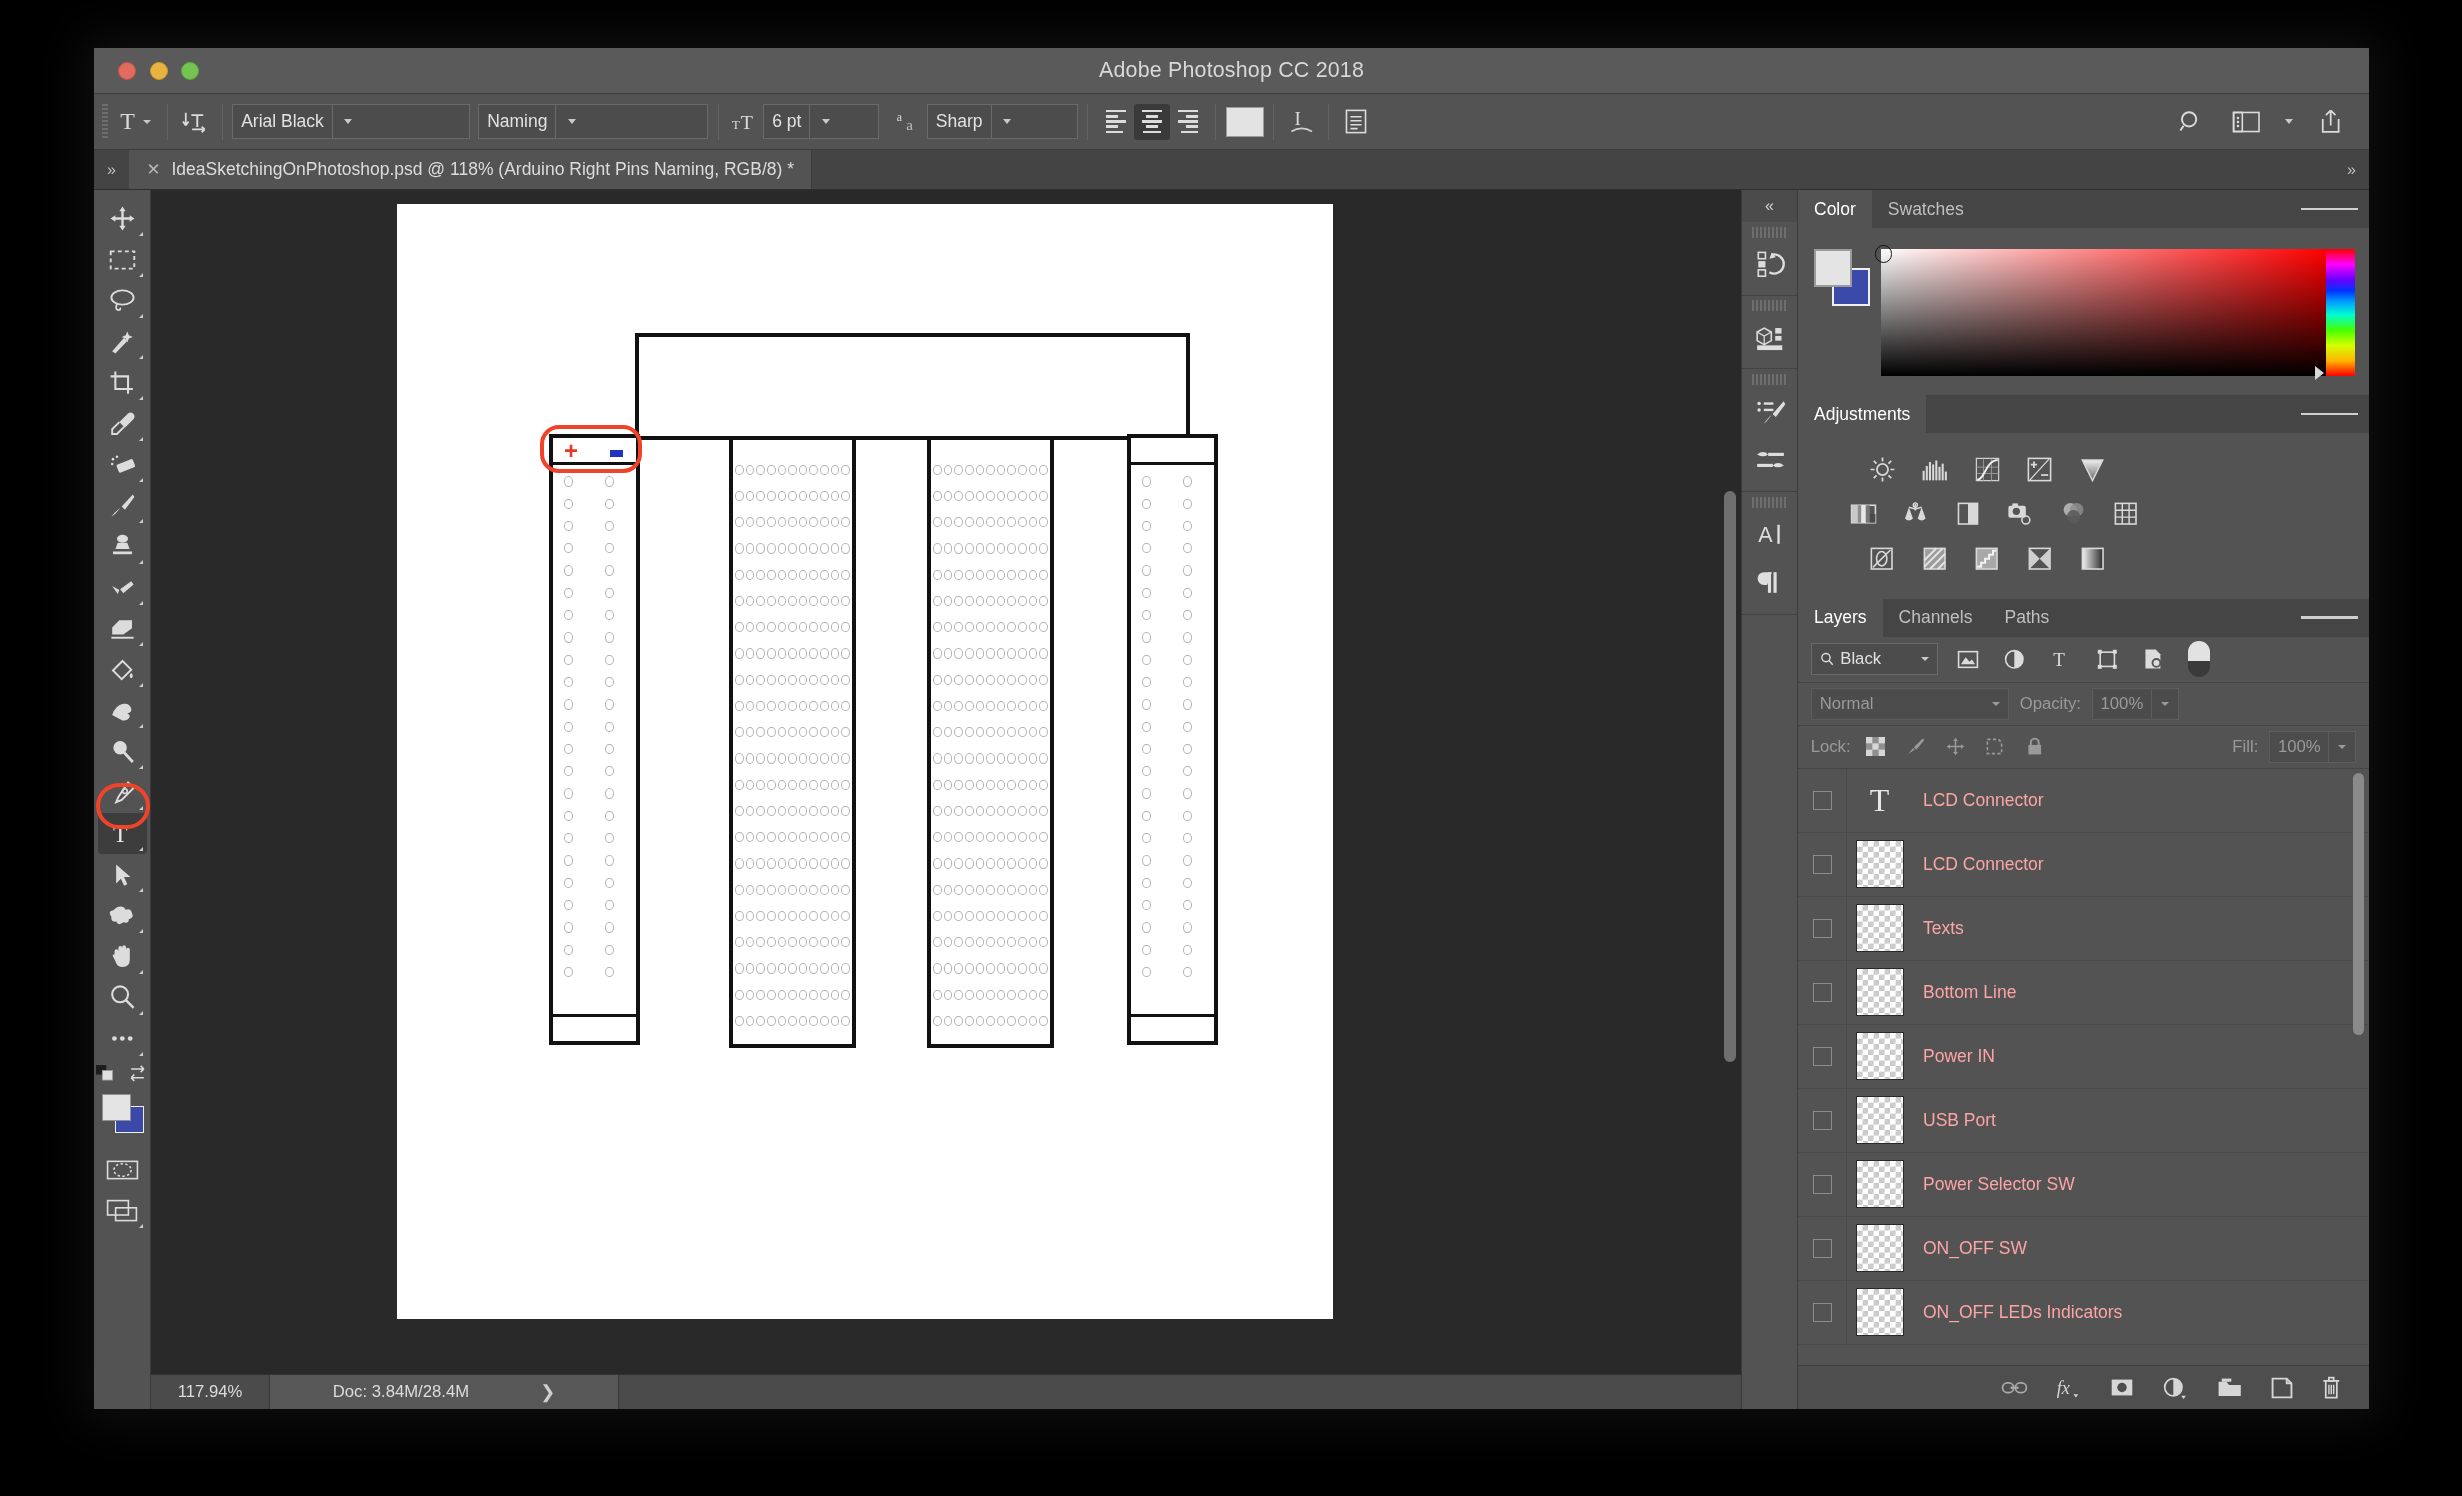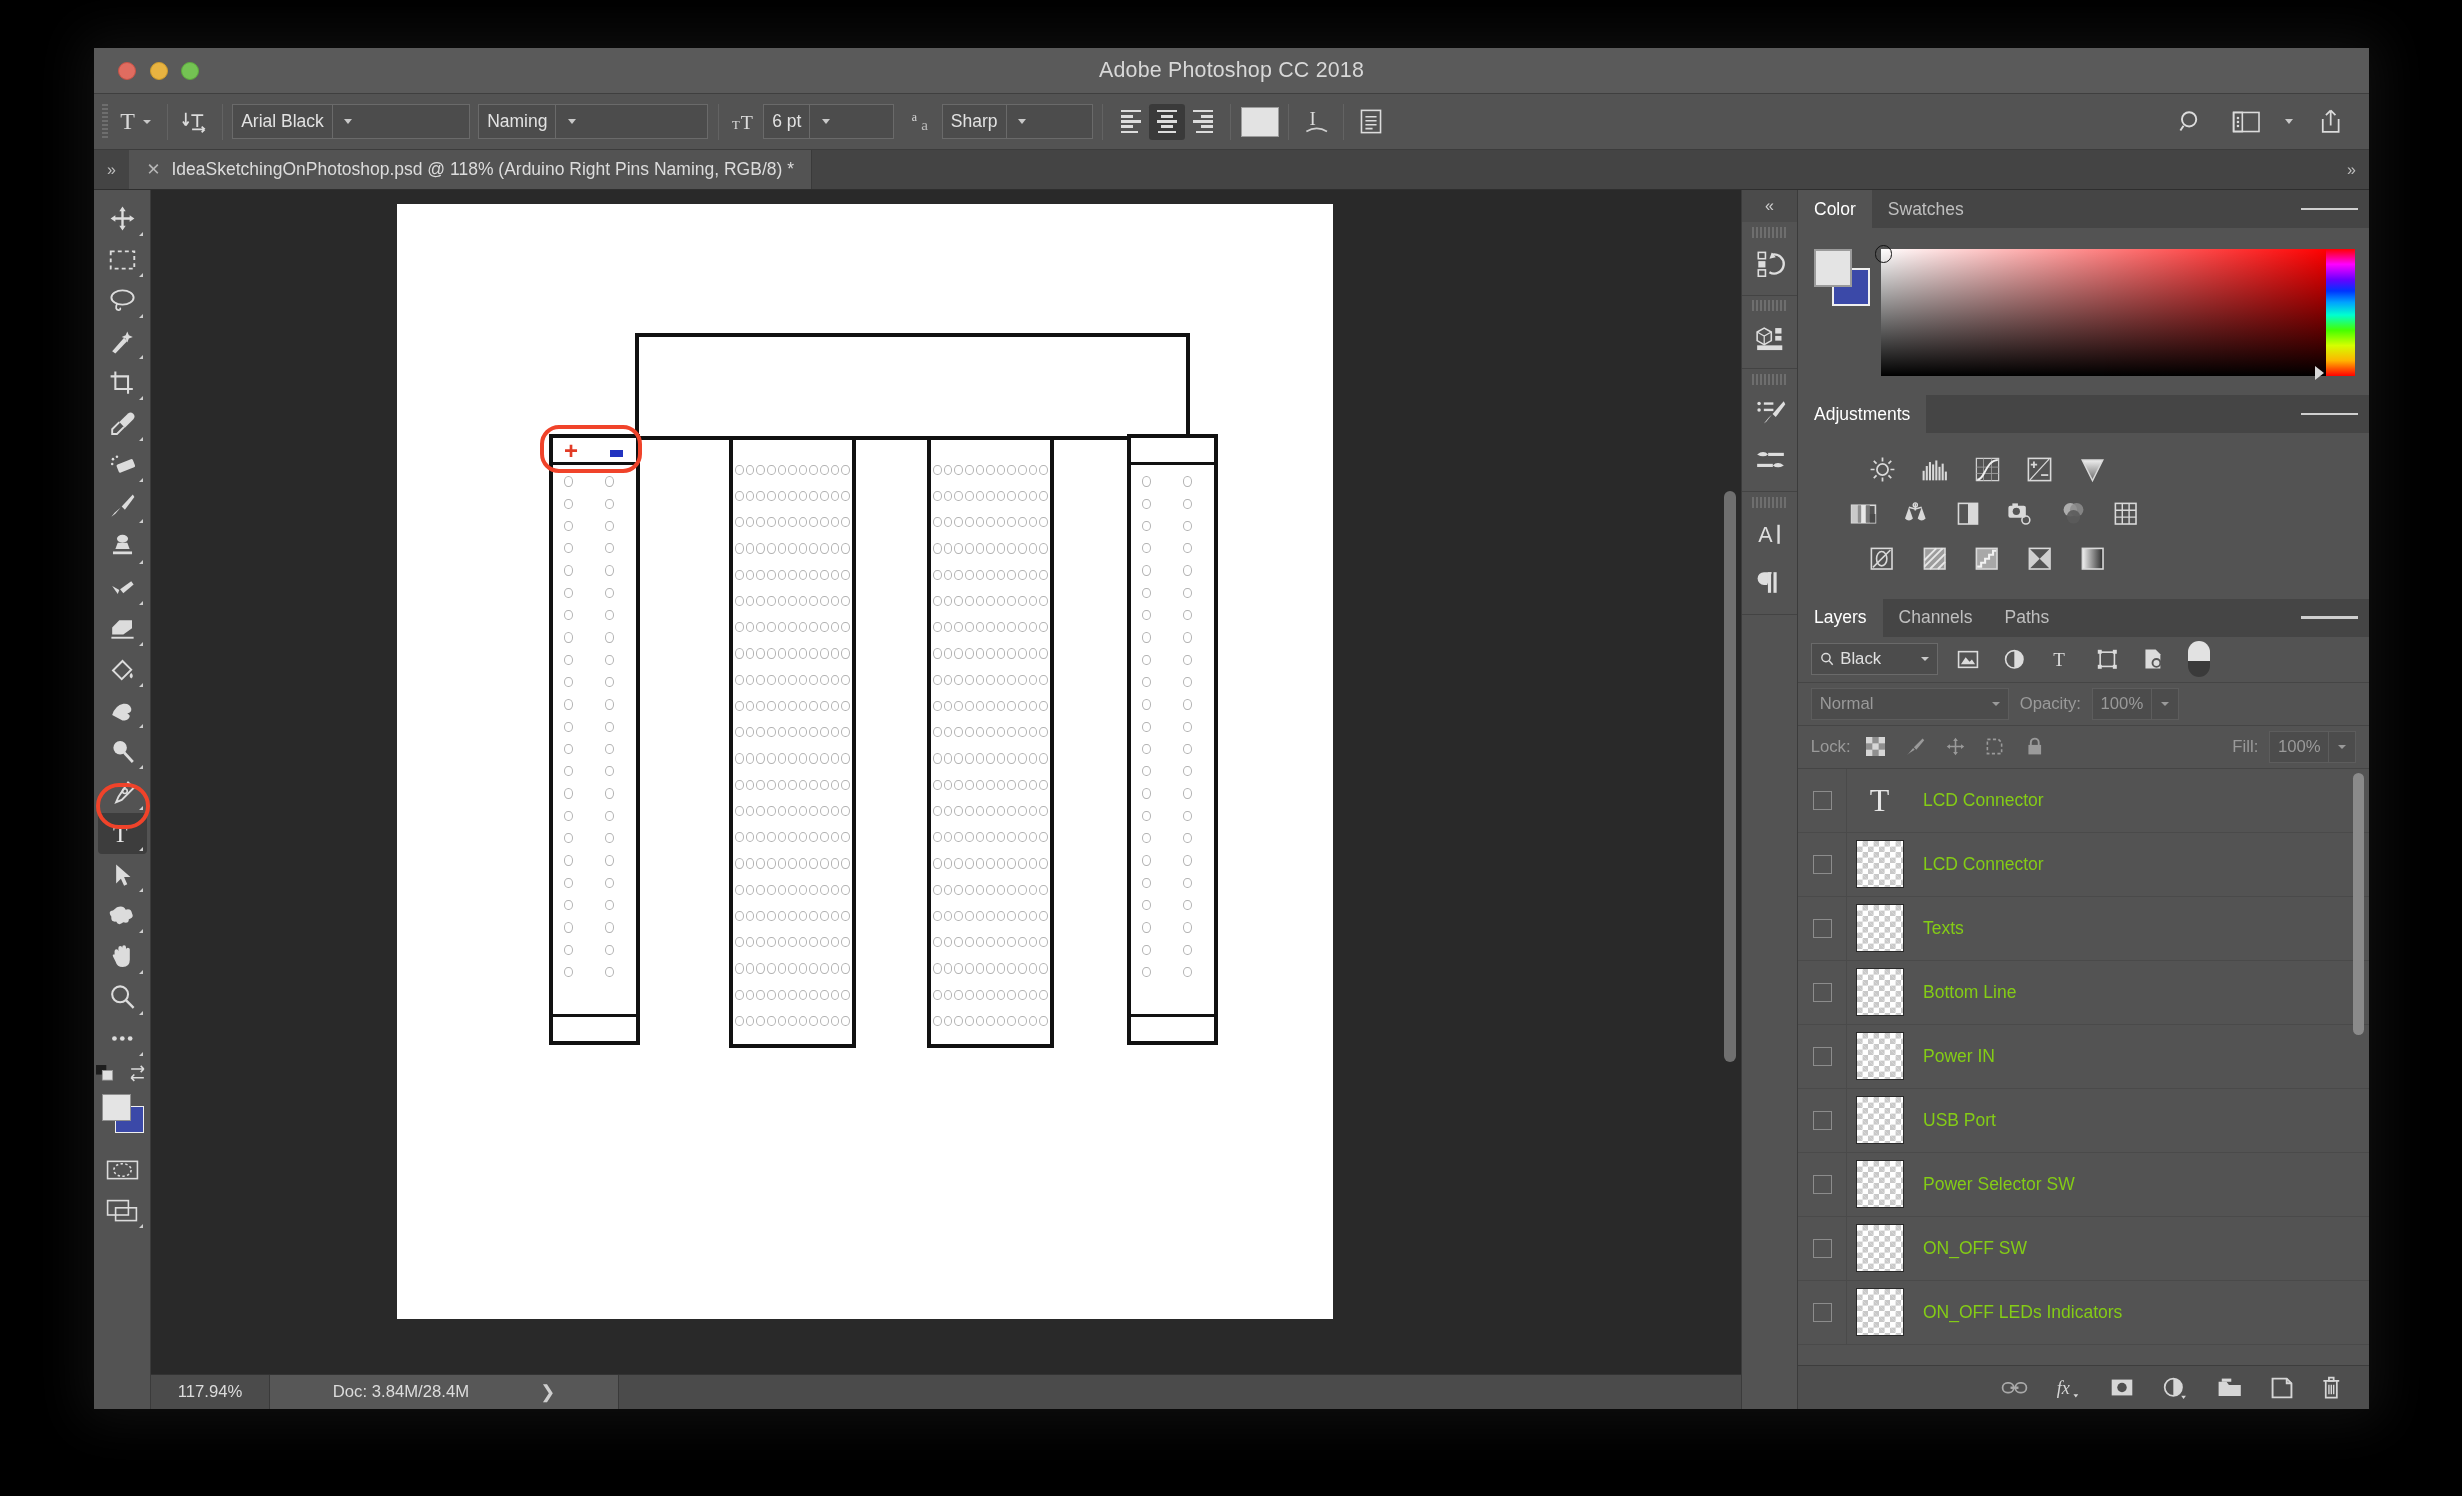--- a/index.html
+++ b/index.html
@@ -304,21 +304,21 @@
     background-image:
       linear-gradient(45deg,#c9c9c9 25%,transparent 25%,transparent 75%,#c9c9c9 75%),
       linear-gradient(45deg,#c9c9c9 25%,#ffffff 25%,#ffffff 75%,#c9c9c9 75%);
     background-size:11px 11px;
     background-position:0 0, 5.6px 5.6px;
   }
   .thumb.type{
     background:none;border:none;color:#e5e5e5;font-size:32px;
     font-family:"Liberation Serif",serif;display:flex;align-items:center;justify-content:center;
   }
-  .layer-name{ font-size:17.5px;color:#84cc16;padding-left:11px; }
+  .layer-name{ font-size:17.5px;color:#fca5a5;padding-left:11px; }
   #layers-scroll{
     position:absolute;right:4.8px;top:4.8px;width:11px;height:262px;
     background:#8a8a8a;border-radius:5.6px;
   }
   #layers-footer{
     height:44px;background:#4e4e4e;border-top:0.8px solid #3d3d3d;
     display:flex;align-items:center;justify-content:flex-end;gap:28.6px;padding-right:27px;
     color:#cfcfcf;
   }
   .foot-ic{ display:flex;align-items:center;justify-content:center; }
@@ -369,21 +369,21 @@
         </span>
     </div>
     <div class="ob-sep"></div>
 
     <div class="ob-icon">
       <svg width="27" height="24" viewBox="0 0 34 30">
         <text x="0" y="24" font-family="Liberation Serif, serif" font-size="16" fill="#dcdcdc">T</text>
         <text x="11" y="24" font-family="Liberation Serif, serif" font-size="25" fill="#dcdcdc">T</text>
       </svg>
     </div>
-    <div class="ob-field" style="width:131px">
+    <div class="ob-field" style="width:116px">
       <span class="val">6 pt</span>
       <span class="drop">
           <span class="caret"></span>
         </span>
     </div>
     <div style="width:12.7px"></div>
 
     <div class="ob-icon">
       <svg width="27" height="25.4" viewBox="0 0 34 32">
         <text x="1" y="15" font-family="Liberation Serif, serif" font-size="15" fill="#dcdcdc">a</text>

